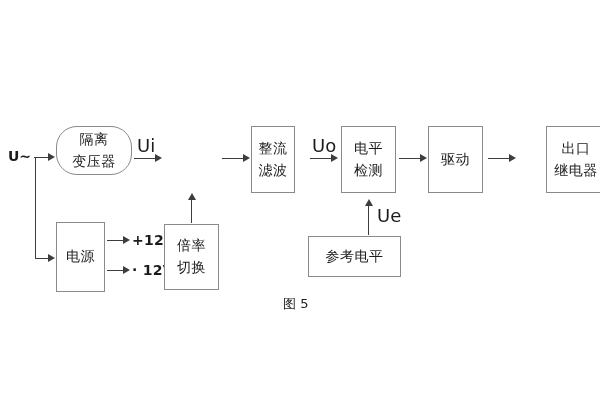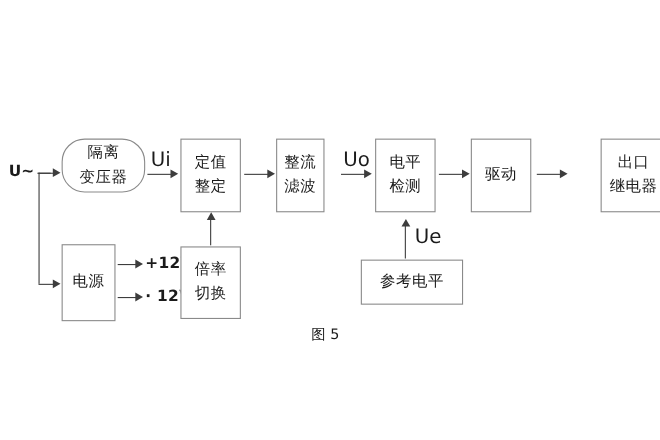--- a/index.html
+++ b/index.html
@@ -108,24 +108,20 @@
 
   <div class="block" style="left:56px; top:126px; width:76px; height:49px;border-radius:21px;">
     <span class="ln">隔离</span>
     <span class="ln">变压器</span>
   </div>
 
   <div class="label" style="left:137px; top:137px;">Ui</div>
   <div class="hline" style="left:134px; top:158px; width:22px;"></div>
   <div class="arrow-r" style="left:155px; top:154px;"></div>
 
-  <div class="block" style="left:164px; top:126px; width:55px; height:67px;">
-    <span class="ln">定值</span>
-    <span class="ln">整定</span>
-  </div>
 
   <div class="hline" style="left:222px; top:158px; width:22px;"></div>
   <div class="arrow-r" style="left:243px; top:154px;"></div>
 
   <div class="block" style="left:251px; top:126px; width:44px; height:67px;text-align:right;">
     <span class="ln">整流</span>
     <span class="ln">滤波</span>
   </div>
 
   <div class="label" style="left:312px; top:137px;">Uo</div>
@@ -165,21 +161,21 @@
   <div class="label volt" style="left:132px; top:263px;">· 12V</div>
 
   <div class="block" style="left:164px; top:224px; width:55px; height:66px;">
     <span class="ln">倍率</span>
     <span class="ln">切换</span>
   </div>
 
   <div class="vline" style="left:191px; top:199px; height:24px;"></div>
   <div class="arrow-u" style="left:188px; top:193px;"></div>
 
-  <div class="block" style="left:328px; top:236px; width:93px; height:41px;">
+  <div class="block" style="left:308px; top:236px; width:93px; height:41px;">
     <span class="ln">参考电平</span>
   </div>
 
   <div class="vline" style="left:368px; top:205px; height:30px;"></div>
   <div class="arrow-u" style="left:365px; top:199px;"></div>
   <div class="label" style="left:377px; top:207px;">Ue</div>
 
   <div class="caption" style="left:283px; top:295px;">图 5</div>
 
 </div>

